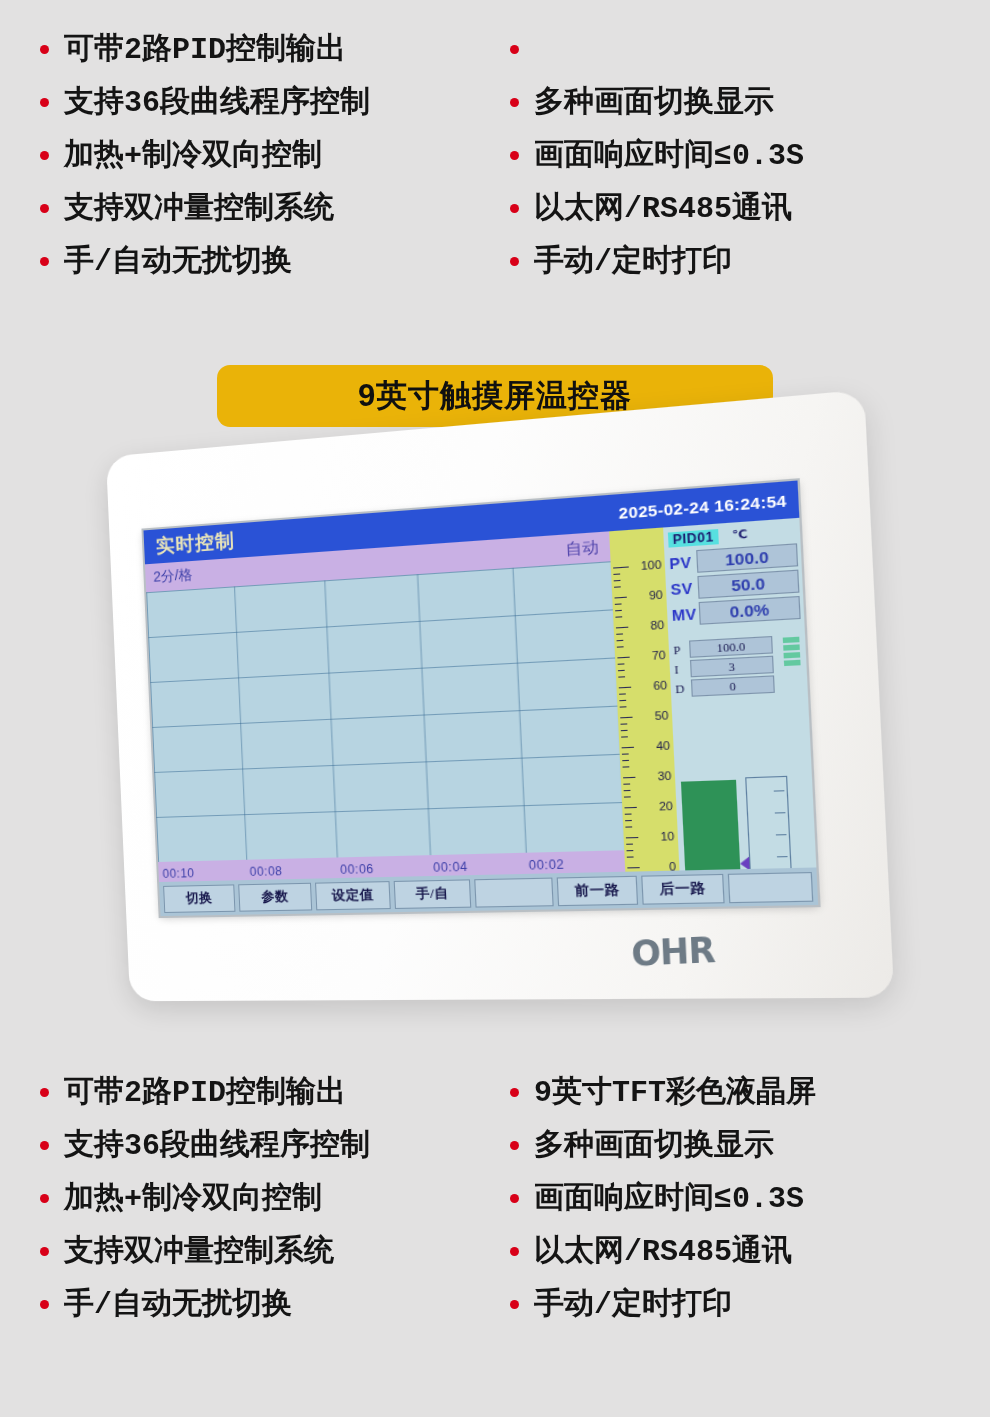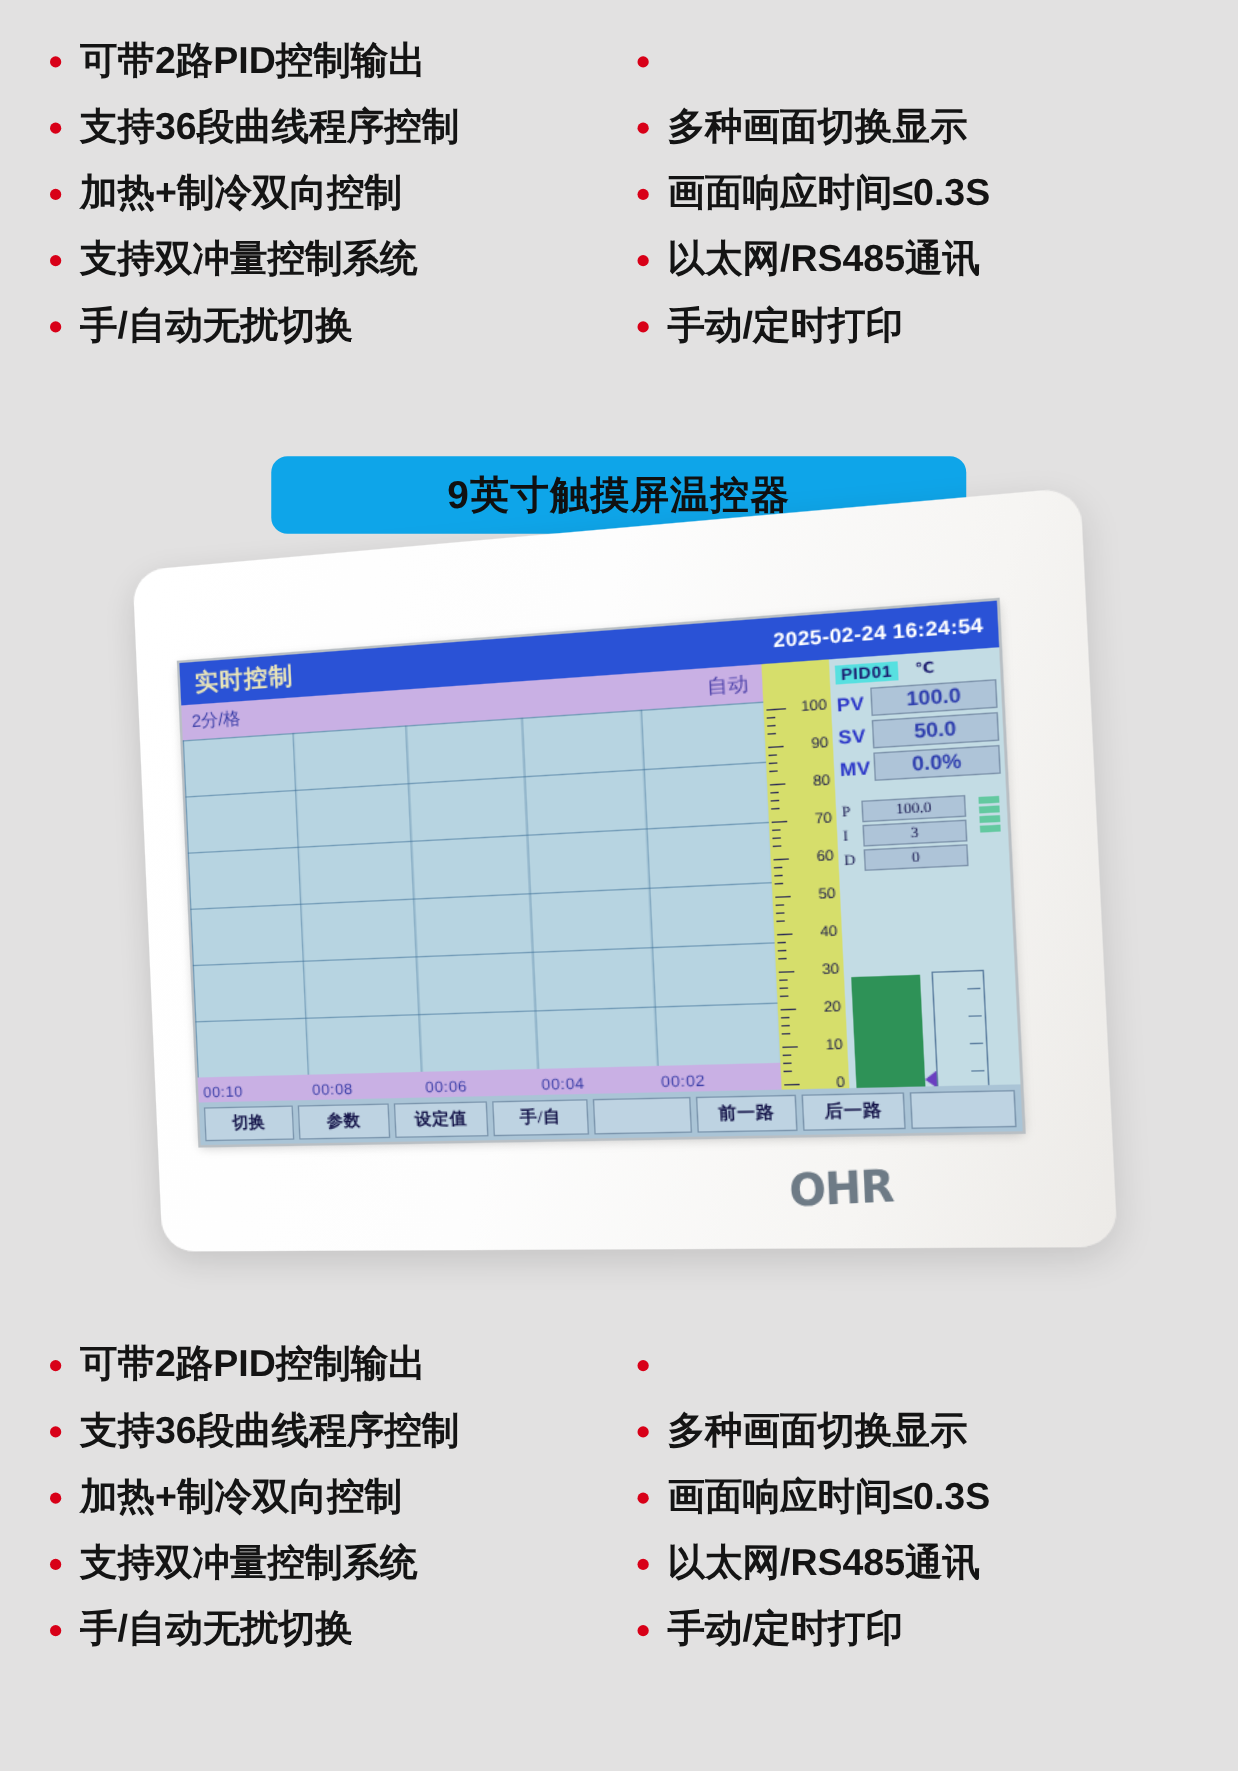--- a/index.html
+++ b/index.html
@@ -11,21 +11,21 @@
   }
 
   
   .features{
     display:flex;
     width:990px;
     box-sizing:border-box;
   }
   .features.top{padding:22px 24px 0 40px;}
   .features.bottom{padding:14px 24px 0 40px;}
-  .feat-col{flex:0 0 auto;}
+  .feat-col{flex:0 0 auto;font-family:Liberation Mono, monospace;}
   .feat-col.left{width:470px;}
   .feat-col.right{width:440px;}
 
   .feat-item{
     display:flex;
     align-items:center;
     height:53px;
     font-size:30px;
     font-weight:bold;
     color:#141414;
@@ -40,21 +40,21 @@
     margin-top:2px;
   }
 
   
   .banner-wrap{
     display:flex;justify-content:center;
     margin-top:78px;
   }
   .banner{
     width:556px;height:62px;
-    background:#0ea5e9;
+    background:#eab308;
     border-radius:13px;
     display:flex;align-items:center;justify-content:center;
     font-size:31px;font-weight:bold;color:#101010;
     letter-spacing:1px;
   }
 
   
   .device-stage{
     position:relative;
     width:990px;height:600px;
@@ -478,20 +478,21 @@
       <span>支持双冲量控制系统</span>
     </div>
     <div class="feat-item">
       <span class="feat-bullet"></span>
       <span>手/自动无扰切换</span>
     </div>
   </div>
   <div class="feat-col right">
     <div class="feat-item">
       <span class="feat-bullet"></span>
+      <span>9英寸TFT彩色液晶屏</span>
     </div>
     <div class="feat-item">
       <span class="feat-bullet"></span>
       <span>多种画面切换显示</span>
     </div>
     <div class="feat-item">
       <span class="feat-bullet"></span>
       <span>画面响应时间≤0.3S</span>
     </div>
     <div class="feat-item">

